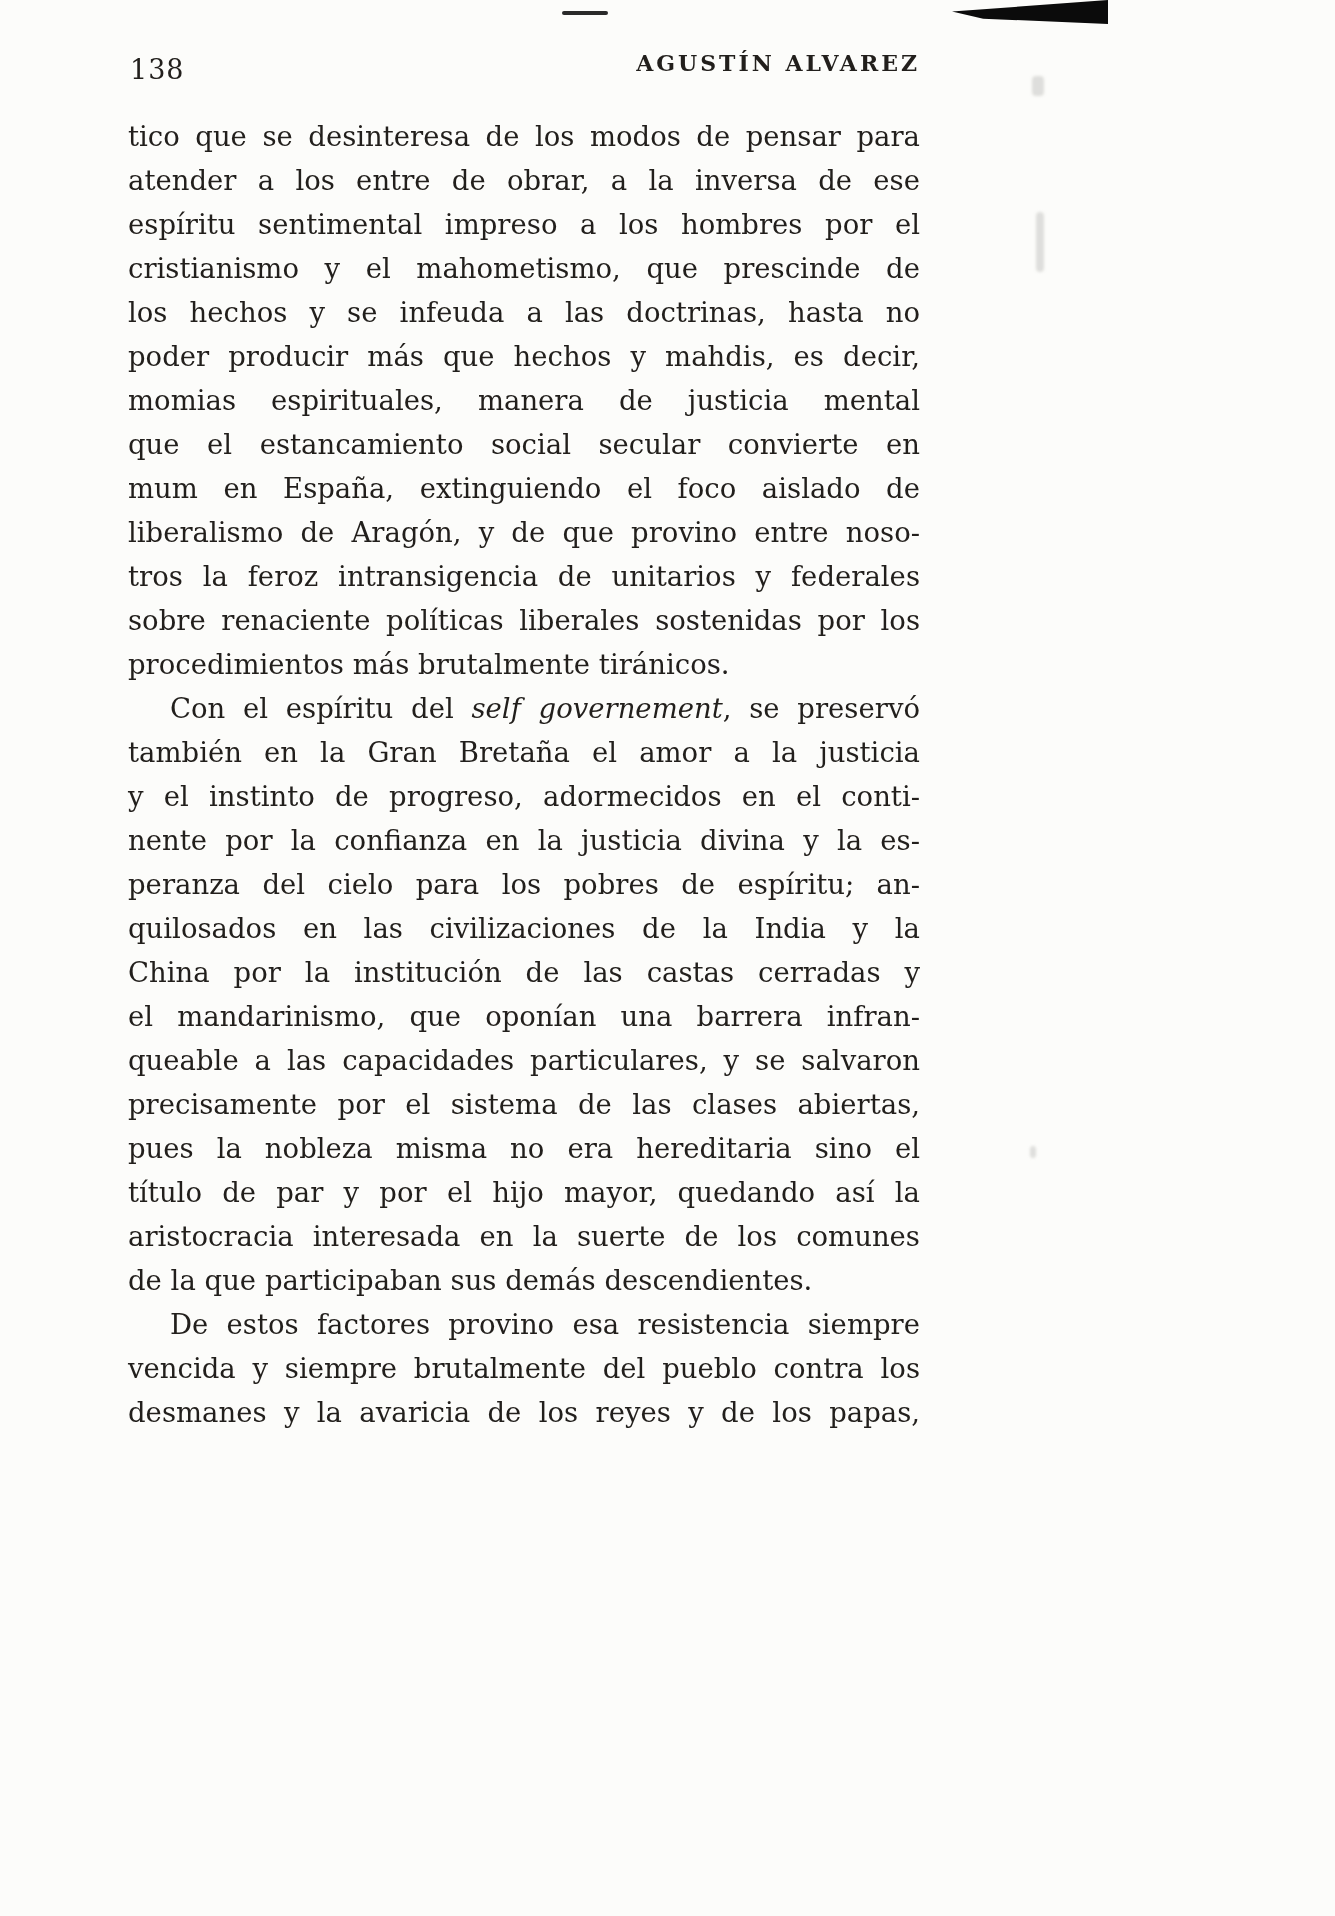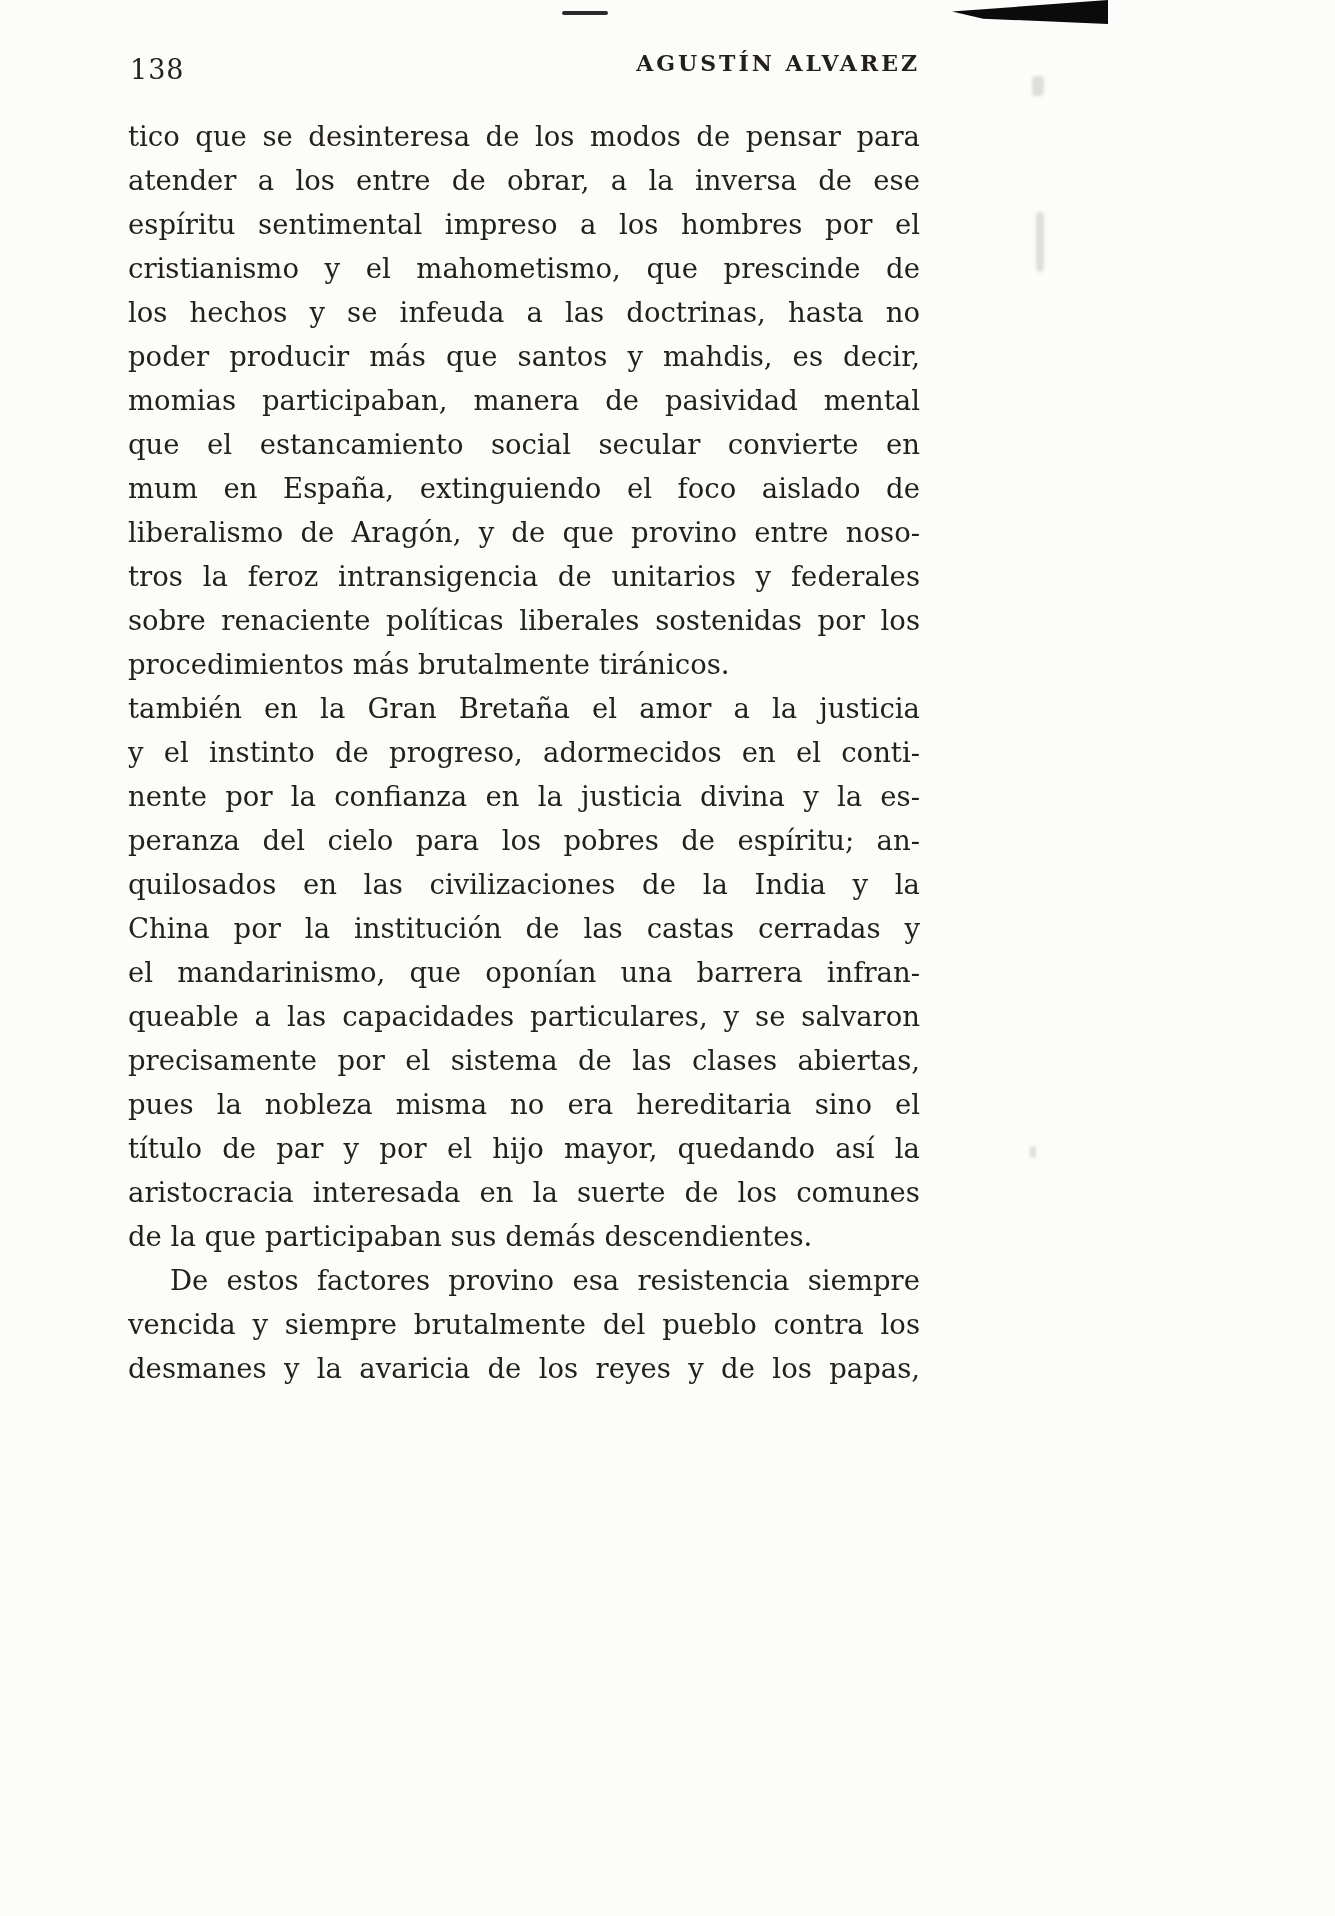--- a/index.html
+++ b/index.html
@@ -99,30 +99,31 @@
       <span class="pagenum">138</span>
       <span class="running-head">AGUSTÍN ALVAREZ</span>
     </div>
     <div class="text-block">
         <div>
           <div class="line">tico que se desinteresa de los modos de pensar para</div>
           <div class="line">atender a los entre de obrar, a la inversa de ese</div>
           <div class="line">espíritu sentimental impreso a los hombres por el</div>
           <div class="line">cristianismo y el mahometismo, que prescinde de</div>
           <div class="line">los hechos y se infeuda a las doctrinas, hasta no</div>
-          <div class="line">poder producir más que santos y mahdis, es decir,</div>
-          <div class="line">momias participaban, manera de pasividad mental</div>
+          <div class="line">poder producir más que hechos y mahdis, es decir,</div>
+          <div class="line">momias espirituales, manera de justicia mental</div>
           <div class="line">que el estancamiento social secular convierte en</div>
           <div class="line">mum en España, extinguiendo el foco aislado de</div>
           <div class="line">liberalismo de Aragón, y de que provino entre noso-</div>
           <div class="line">tros la feroz intransigencia de unitarios y federales</div>
           <div class="line">sobre renaciente políticas liberales sostenidas por los</div>
           <div class="line lastline">procedimientos más brutalmente tiránicos.</div>
         </div>
         <div>
+          <div class="line indent"><span>Con el espíritu del </span><span class="it">self governement</span><span>, se preservó</span></div>
           <div class="line">también en la Gran Bretaña el amor a la justicia</div>
           <div class="line">y el instinto de progreso, adormecidos en el conti-</div>
           <div class="line">nente por la confianza en la justicia divina y la es-</div>
           <div class="line">peranza del cielo para los pobres de espíritu; an-</div>
           <div class="line">quilosados en las civilizaciones de la India y la</div>
           <div class="line">China por la institución de las castas cerradas y</div>
           <div class="line">el mandarinismo, que oponían una barrera infran-</div>
           <div class="line">queable a las capacidades particulares, y se salvaron</div>
           <div class="line">precisamente por el sistema de las clases abiertas,</div>
           <div class="line">pues la nobleza misma no era hereditaria sino el</div>

